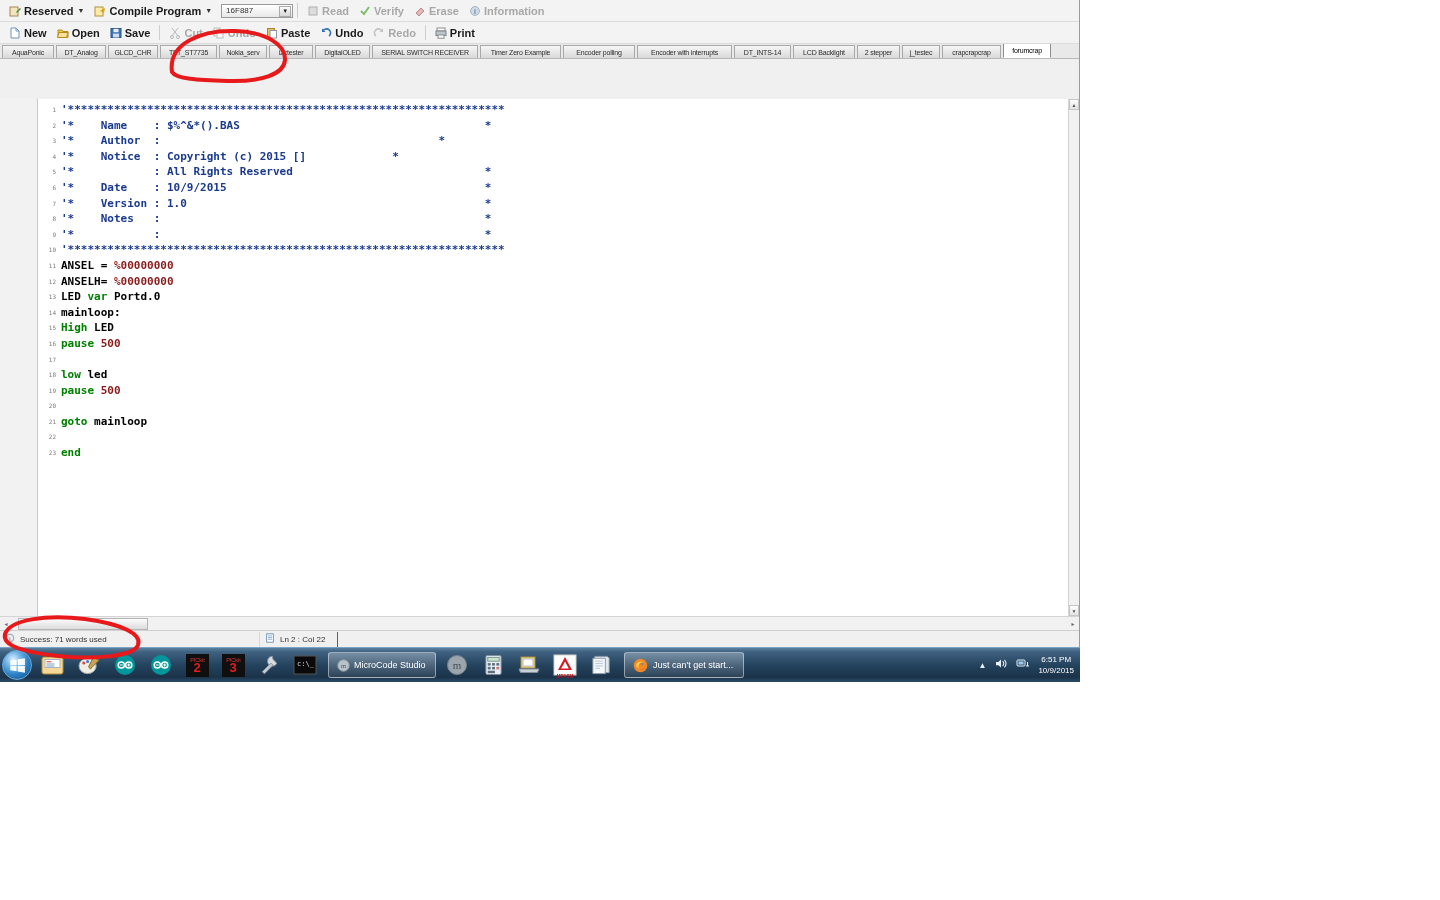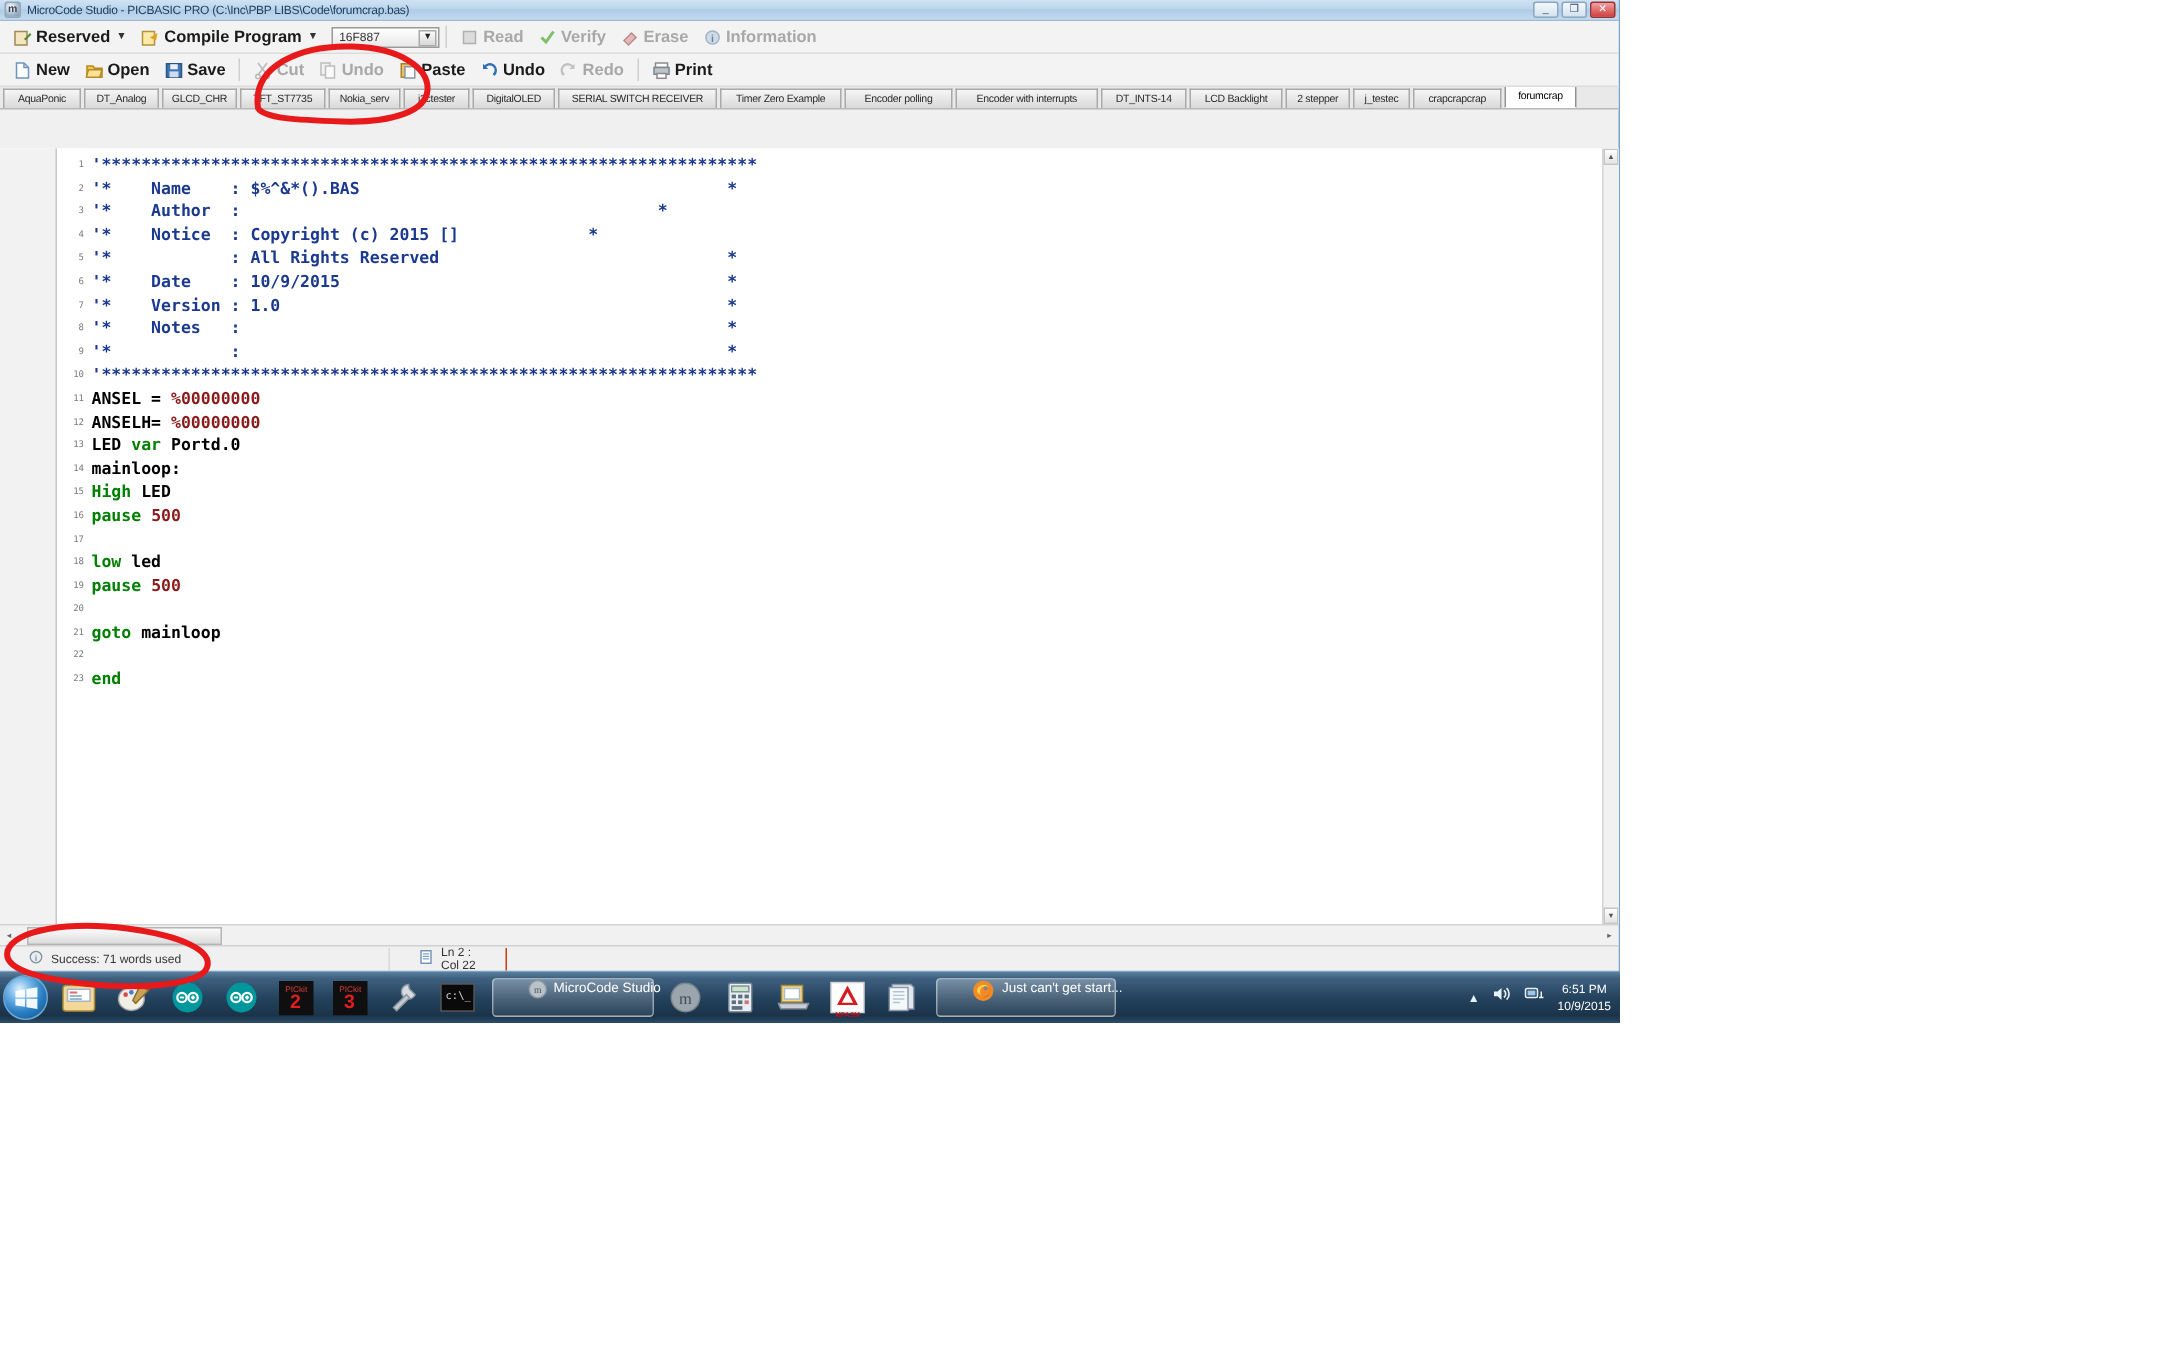--- a/index.html
+++ b/index.html
@@ -182,21 +182,21 @@
   }
 
   
   #statusbar {
     position:absolute; left:0; right:0; bottom:0; height:17px;
     background:#f0f0f0; border-top:1px solid #d0d0d0;
     display:flex; align-items:center;
   }
   .sb-cell {
     height:15px; display:flex; align-items:center; gap:3px;
-    font-size:8px; color:#333; padding:0 19px;
+    font-size:8px; color:#333; padding:0 5px;
   }
   .sb-cell.first { width:260px; border-right:1px solid #d8d8d8; }
   .sb-cell.pos   { width:78px; border-right:1px solid #c2410c; }
 
   
   #taskbar {
     position:absolute; left:0; top:648px; width:1080px; height:34px;
     background: linear-gradient(to bottom, #5d7f9e 0%, #3f6180 12%, #24435e 50%, #1b3349 86%, #2b4d6b 100%);
     display:flex; align-items:center; overflow:hidden;
   }
@@ -207,48 +207,39 @@
     display:flex; align-items:center; justify-content:center;
   }
   .tb-icon {
     width:30px; height:28px; margin-left:6px; flex:none;
     display:flex; align-items:center; justify-content:center;
   }
   .tb-task {
     height:26px; margin-left:8px; flex:none;
     background: linear-gradient(to bottom, rgba(255,255,255,.30), rgba(255,255,255,.08));
     border:1px solid rgba(255,255,255,.45); border-radius:3px;
-    display:flex; gap:5px; padding:0 23px;
+    display:flex; align-items:center; gap:5px; padding:0 8px;
     font-size:9px; color:#ffffff; white-space:nowrap;
   }
   #tray {
     margin-left:auto; display:flex; align-items:center; gap:8px;
     padding-right:6px; color:#e8f2fb;
   }
   #clock { text-align:center; font-size:8px; line-height:11px; color:#ffffff; }
 
   
   #annotations { position:absolute; left:0; top:0; width:1080px; height:682px; pointer-events:none; }
 </style>
 </head>
 <body>
 
 <div id="root">
 
   <div id="app-window">
 
-    <div id="titlebar">
-      <span class="app-ico">m</span>
-      <span class="title-text">MicroCode Studio - PICBASIC PRO (C:\Inc\PBP LIBS\Code\forumcrap.bas)</span>
-      <div id="win-btns">
-        <div class="win-btn">_</div>
-        <div class="win-btn">❐</div>
-        <div class="win-btn close">✕</div>
-      </div>
-    </div>
 
 
     <div class="toolbar">
       <div class="tb-item">
         <span class="ic">
           <svg width="12" height="12" viewBox="0 0 12 12">
             <rect x="1" y="2" width="8" height="9" fill="#f4e7c0" stroke="#a08a55"></rect>
             <path d="M7 7 l4 -4 1 1 -4 4z" fill="#4c8f3a"></path>
           </svg>
         </span>

